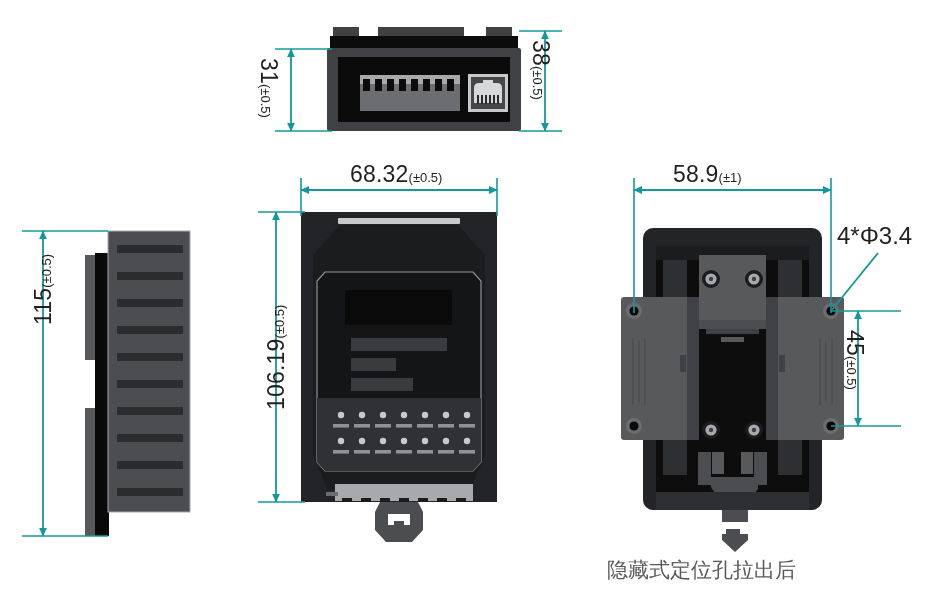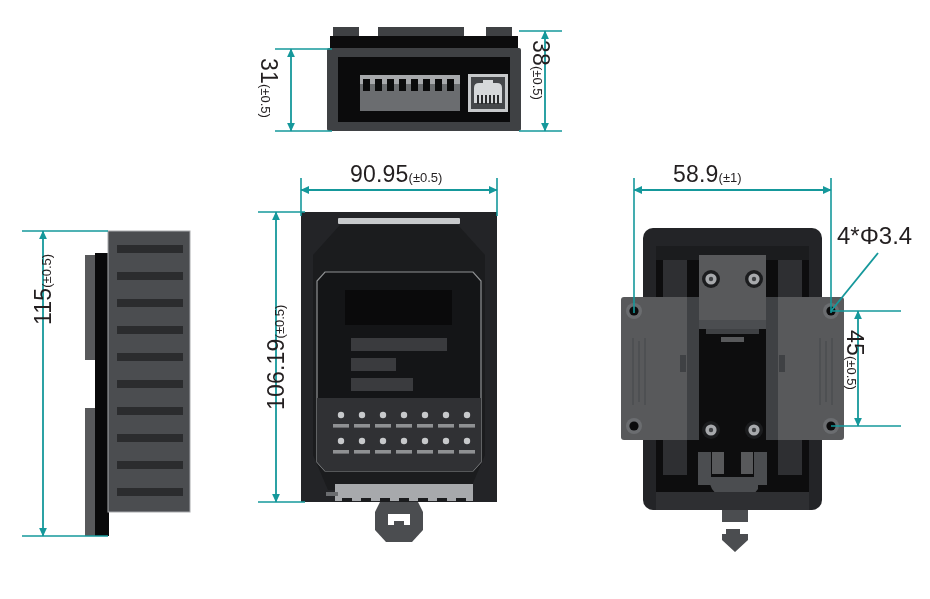--- a/index.html
+++ b/index.html
@@ -332,31 +332,32 @@
 
   <div class="dim vert" style="left:552px; top:40px; transform:rotate(90deg);">
     <span class="val">38</span><span class="tol">(±0.5)</span>
   </div>
 
   <div class="dim vert" style="left:32px; top:325px; transform:rotate(-90deg);">
     <span class="val">115</span><span class="tol">(±0.5)</span>
   </div>
 
   <div class="dim" style="left:350px; top:163px;">
-    <span class="val">90.95</span><span class="tol">(±0.5)</span>
+    <span class="val">68.32</span><span class="tol">(±0.5)</span>
   </div>
 
   <div class="dim vert" style="left:265px; top:410px; transform:rotate(-90deg);">
     <span class="val">106.19</span><span class="tol">(±0.5)</span>
   </div>
 
   <div class="dim" style="left:673px; top:163px;">
     <span class="val">58.9</span><span class="tol">(±1)</span>
   </div>
 
   <div class="dim vert" style="left:866px; top:330px; transform:rotate(90deg);">
     <span class="val">45</span><span class="tol">(±0.5)</span>
   </div>
 
   <div class="callout" style="left:837px; top:222px;">4*Φ3.4</div>
 
+  <div class="caption" style="left:607px; top:556px;">隐藏式定位孔拉出后</div>
 
 </div>
 
 </body></html>

